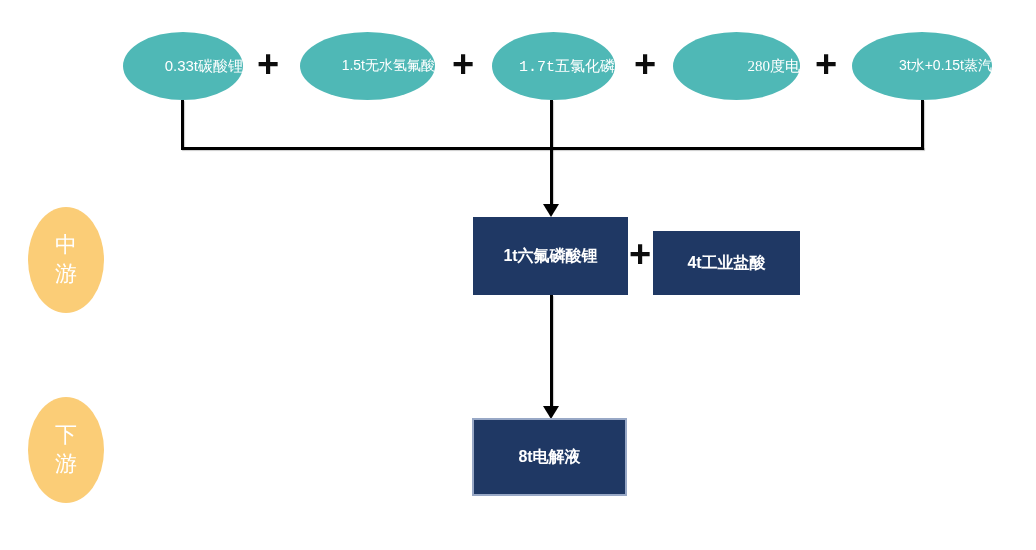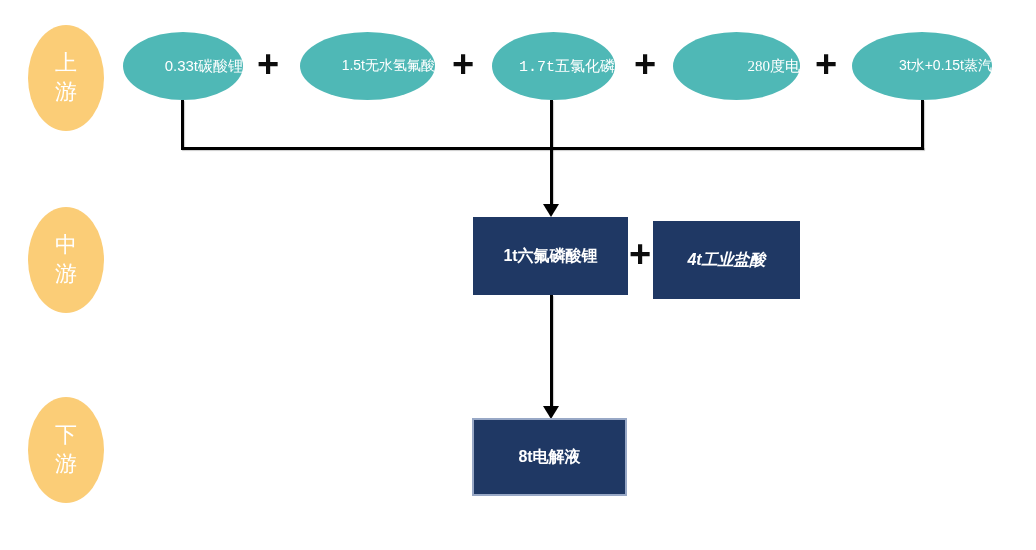--- a/index.html
+++ b/index.html
@@ -80,21 +80,21 @@
     background: #1F3864;
     color: #ffffff;
     display: flex;
     align-items: center;
     justify-content: center;
     font-size: 16px;
     font-weight: 600;
     white-space: nowrap;
   }
   .box-main      { left: 473px; top: 217px; width: 155px; height: 78px; }
-  .box-byproduct { left: 653px; top: 221px; width: 147px; height: 78px; font-style: italic; }
+  .box-byproduct { left: 653px; top: 231px; width: 147px; height: 64px; }
   .box-final     { left: 472px; top: 418px; width: 155px; height: 78px;
                    border: 2px solid #98A8C6; box-sizing: border-box; }
 
   
   .line {
     position: absolute;
     background: #000000;
     box-shadow: 1px 1px 1px rgba(0,0,0,0.2);
   }
   .v-left        { left: 181px; top: 100px; width: 3px; height: 49px; }
@@ -112,23 +112,20 @@
     border-top: 13px solid #000000;
   }
   .arrow-1 { left: 543px; top: 204px; }
   .arrow-2 { left: 543px; top: 406px; }
 </style>
 </head>
 <body>
 
 <div class="canvas">
 
-  <div class="stage-badge stage-upstream">
-    <span class="stage-label">上游</span>
-  </div>
   <div class="stage-badge stage-midstream">
     <span class="stage-label">中游</span>
   </div>
   <div class="stage-badge stage-downstream">
     <span class="stage-label">下游</span>
   </div>
 
   <div class="input-node node-1">
     <span>0.33t碳酸锂</span>
   </div>

